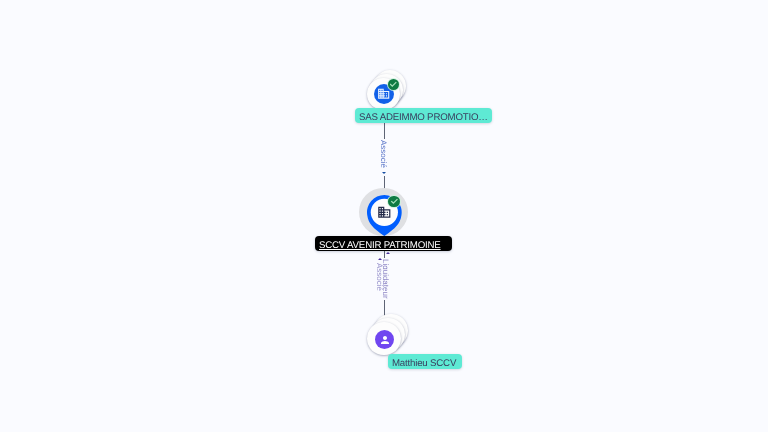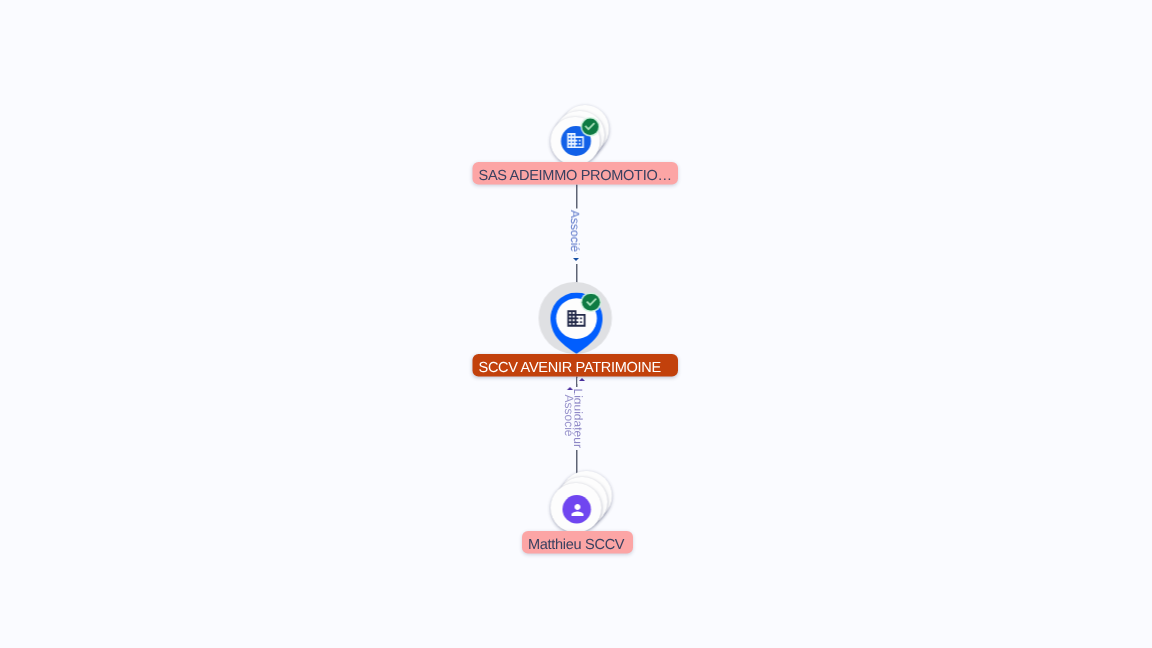--- a/index.html
+++ b/index.html
@@ -25,24 +25,24 @@
          box-shadow:0 .7px 2.2px rgba(40,48,85,.42);}
   .disc{position:absolute;border-radius:50%;}
   .badge{position:absolute;border-radius:50%;background:#0e7b43;
          display:flex;align-items:center;justify-content:center;
          box-shadow:0 0 0 1px rgba(206,242,221,.9);}
   .halo{position:absolute;border-radius:50%;background:#dfe0e3;}
 
   .pill{position:absolute;border-radius:4px;white-space:nowrap;
         box-sizing:border-box;letter-spacing:-.2px;will-change:transform;
         padding:0 0 0 4px;overflow:hidden;line-height:19px;}
-  .pill-plain{background:#fca5a5;color:#3a4160;
-              box-shadow:0 .8px 2.6px rgba(40,50,90,.2);}
-  .pill-sel{background:#c2410c;color:#ffffff;
-            box-shadow:0 .8px 2.6px rgba(40,50,90,.25);}
+  .pill-plain{background:#5eead4;color:#3a4160;
+              box-shadow:0 .8px 2.6px rgba(40,50,90,.2);margin-left:40px;}
+  .pill-sel{background:#000000;color:#ffffff;
+            box-shadow:0 .8px 2.6px rgba(40,50,90,.25);text-decoration:underline;}
 </style>
 </head>
 <body>
 
 <div id="canvas">
 
   <div class="edge-line" style="left:383.6px;top:123.2px;height:73px;"></div>
   <div class="edge-label" style="left:386.5px;top:139.4px;color:#5c77c9;">Associé</div>
   <div class="arrow-box" style="left:379.5px;top:169.2px;width:9px;height:6.8px;"></div>
   <div class="edge-arrow arrow-down" style="left:381.7px;top:171.7px;"></div>

